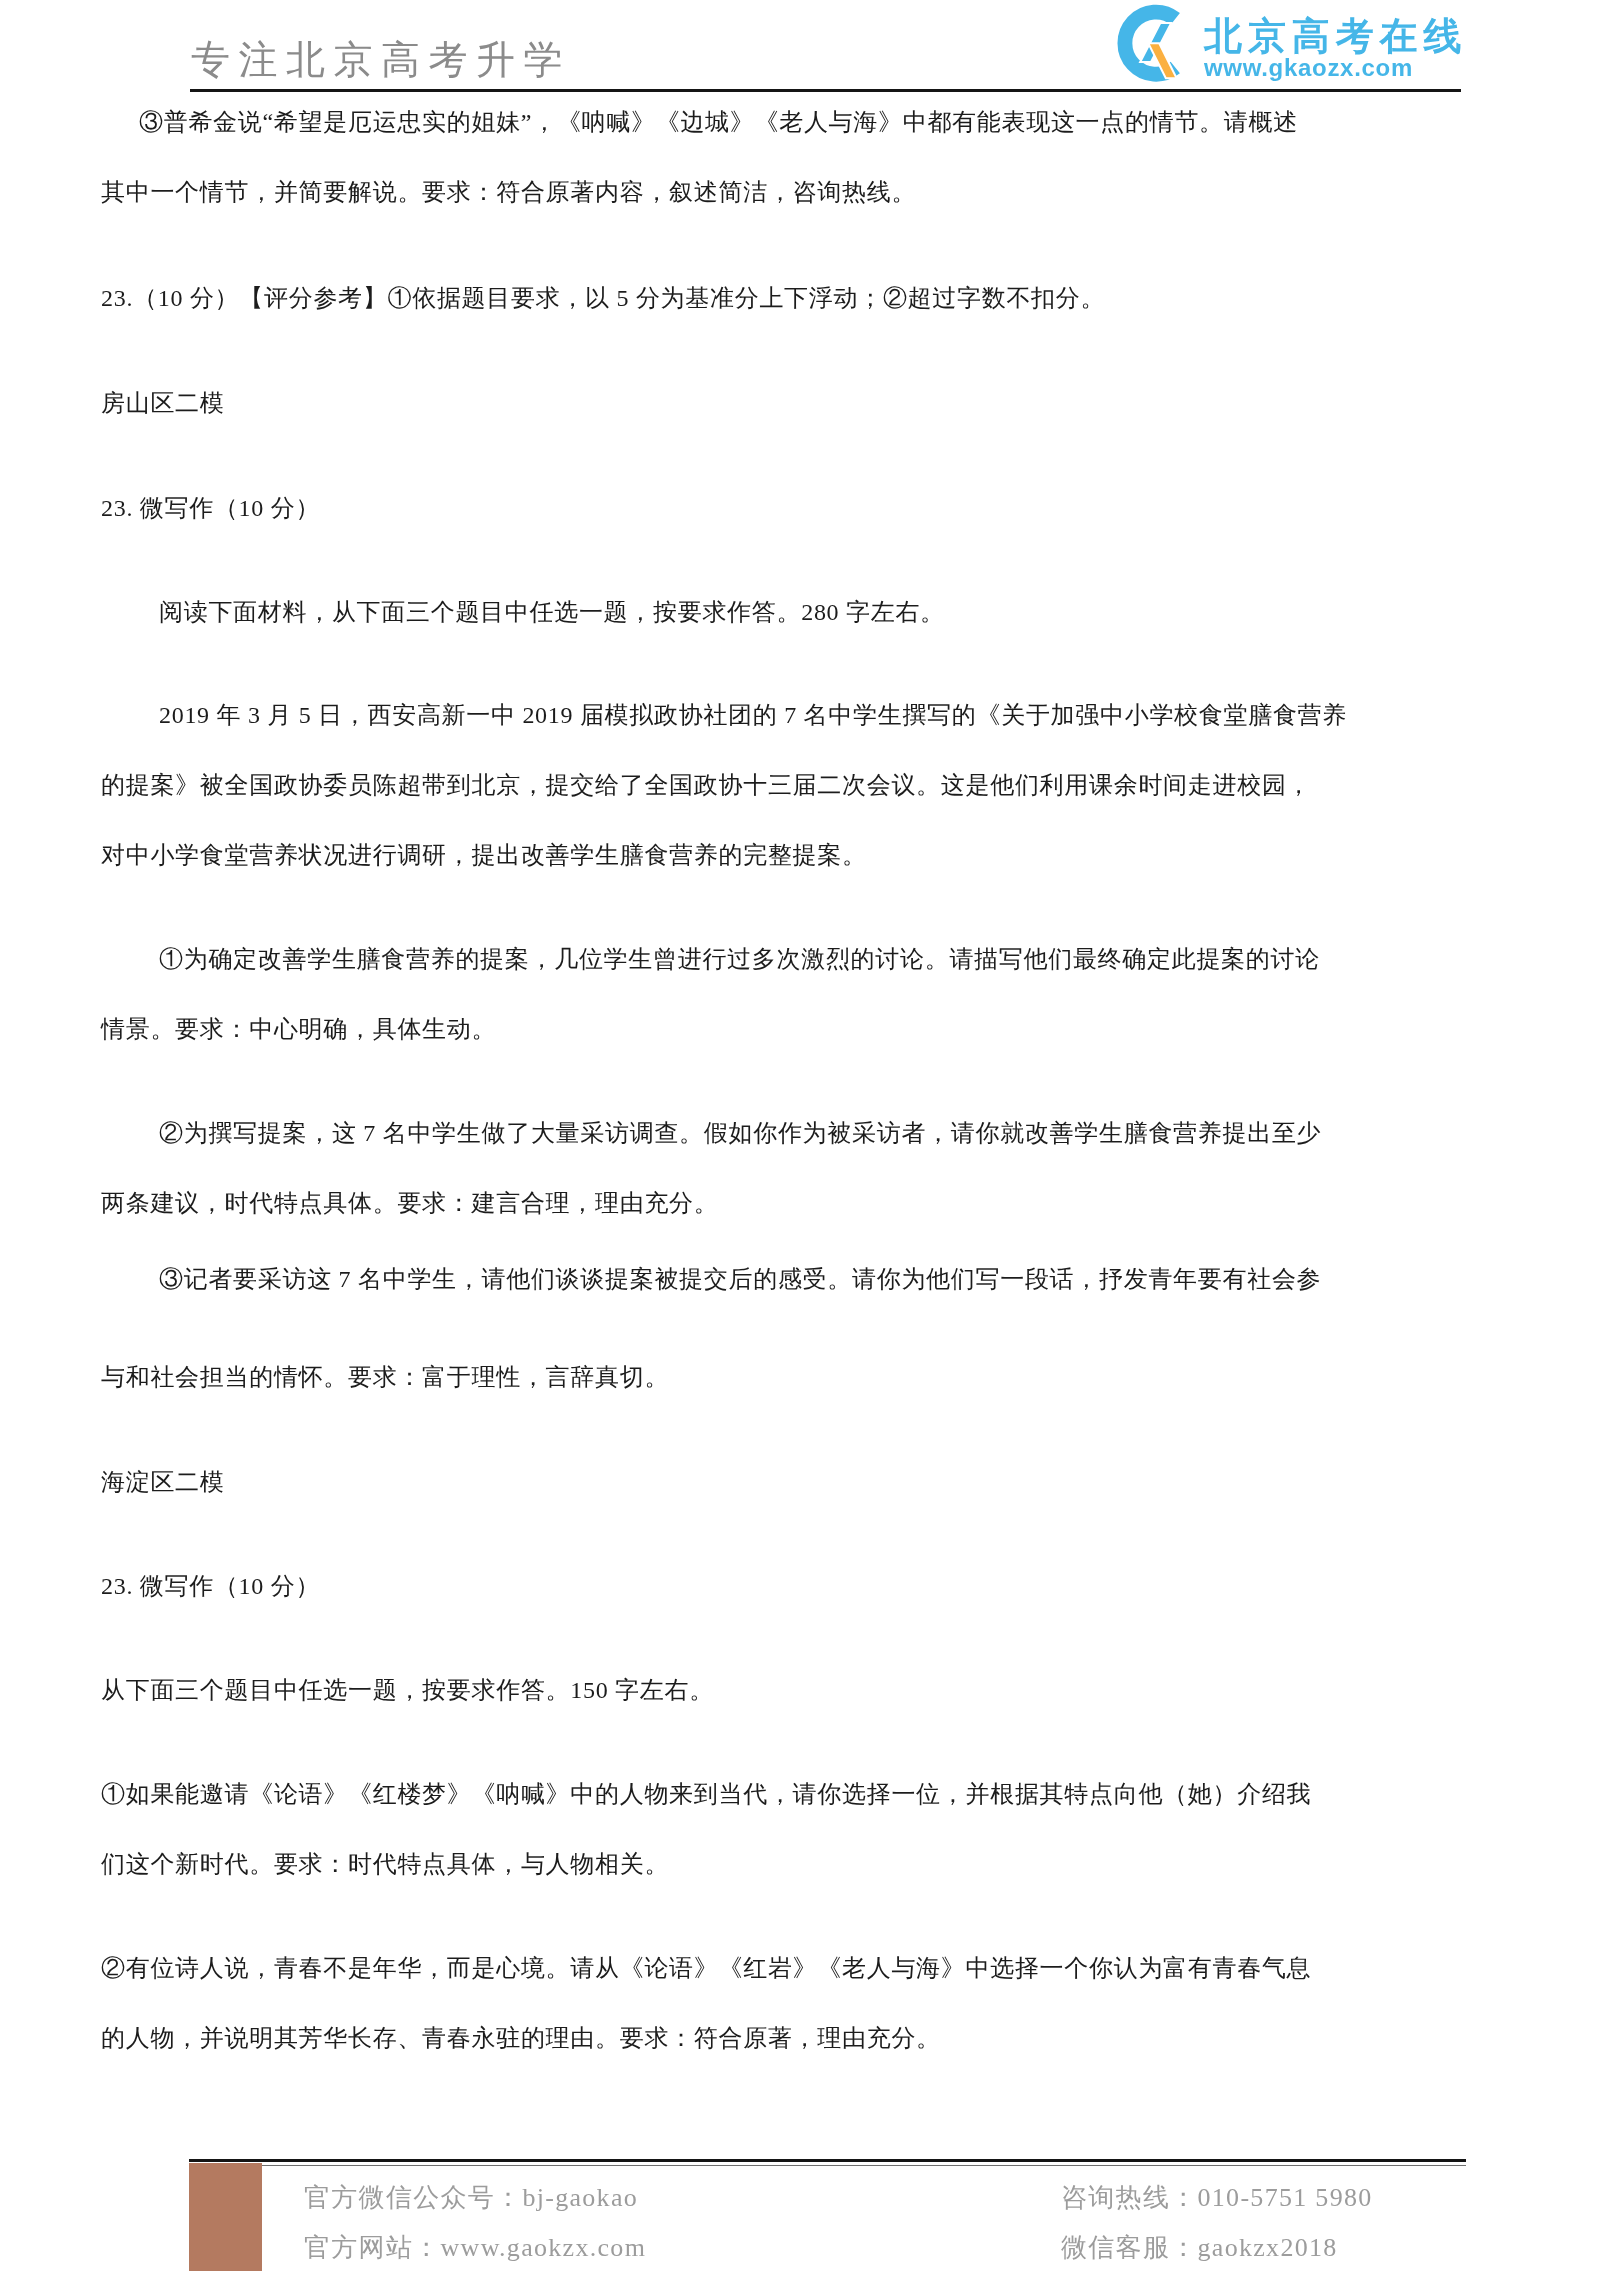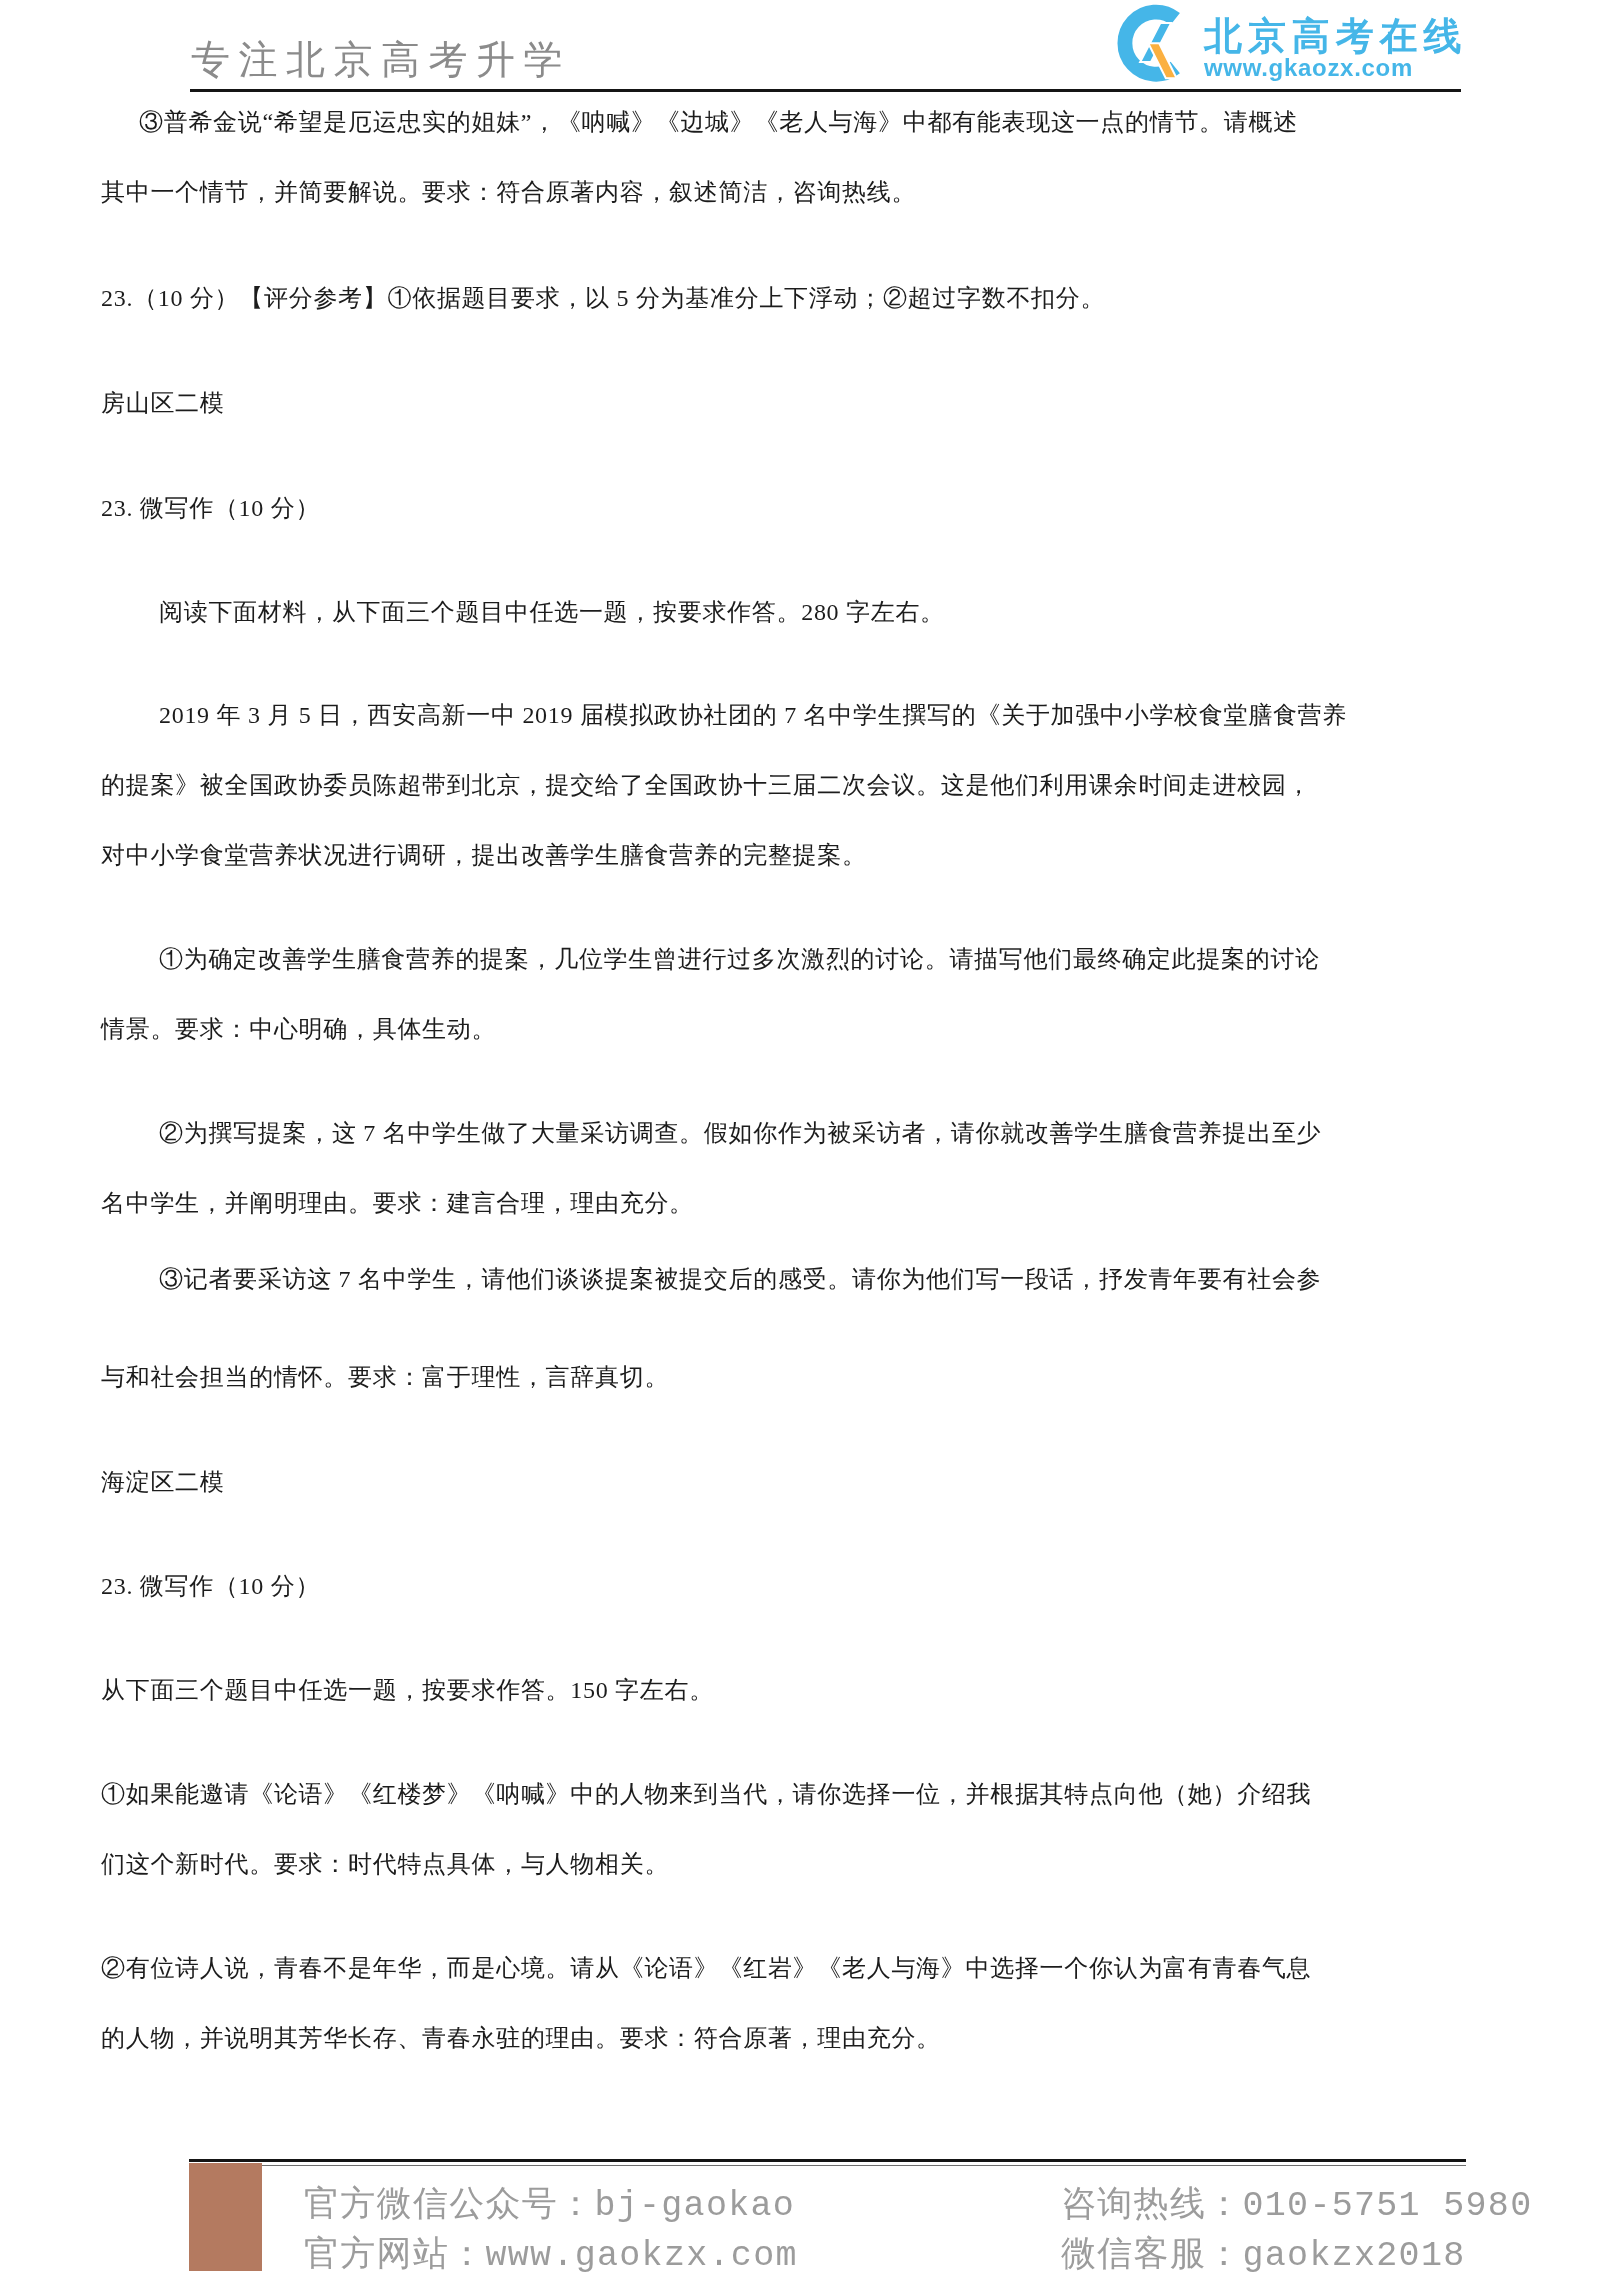--- a/index.html
+++ b/index.html
@@ -49,22 +49,22 @@
   .footer-rule-thin{
     position:absolute;left:189px;top:2165px;width:1277px;height:1.3px;
     background:#6f6f6f;
   }
   .footer-block{
     position:absolute;left:189px;top:2163px;width:73px;height:108px;
     background:var(--brown);
   }
   .ftext{
     position:absolute;
-    font-family:Liberation Mono, monospace;
-    font-size:35px;letter-spacing:1.3px;
+    font-family:Liberation Serif, serif;
+    font-size:26px;letter-spacing:1.3px;
     color:var(--footer-gray);white-space:nowrap;
   }
 </style>
 </head>
 <body>
 
 <div class="page">
 
   <div class="brand">专注北京高考升学</div>
 
@@ -84,21 +84,21 @@
   <div class="line" style="top:281px">23.（10 分）【评分参考】①依据题目要求，以 5 分为基准分上下浮动；②超过字数不扣分。</div>
   <div class="line" style="top:386px">房山区二模</div>
   <div class="line" style="top:491px">23. 微写作（10 分）</div>
   <div class="line ind" style="top:595px">阅读下面材料，从下面三个题目中任选一题，按要求作答。280 字左右。</div>
   <div class="line ind" style="top:698px">2019 年 3 月 5 日，西安高新一中 2019 届模拟政协社团的 7 名中学生撰写的《关于加强中小学校食堂膳食营养</div>
   <div class="line" style="top:768px">的提案》被全国政协委员陈超带到北京，提交给了全国政协十三届二次会议。这是他们利用课余时间走进校园，</div>
   <div class="line" style="top:838px">对中小学食堂营养状况进行调研，提出改善学生膳食营养的完整提案。</div>
   <div class="line ind" style="top:942px">①为确定改善学生膳食营养的提案，几位学生曾进行过多次激烈的讨论。请描写他们最终确定此提案的讨论</div>
   <div class="line" style="top:1012px">情景。要求：中心明确，具体生动。</div>
   <div class="line ind" style="top:1116px">②为撰写提案，这 7 名中学生做了大量采访调查。假如你作为被采访者，请你就改善学生膳食营养提出至少</div>
-  <div class="line" style="top:1186px">名中学生，并阐明理由。要求：建言合理，理由充分。</div>
+  <div class="line" style="top:1186px">两条建议，时代特点具体。要求：建言合理，理由充分。</div>
   <div class="line ind" style="top:1262px">③记者要采访这 7 名中学生，请他们谈谈提案被提交后的感受。请你为他们写一段话，抒发青年要有社会参</div>
   <div class="line" style="top:1360px">与和社会担当的情怀。要求：富于理性，言辞真切。</div>
   <div class="line" style="top:1465px">海淀区二模</div>
   <div class="line" style="top:1569px">23. 微写作（10 分）</div>
   <div class="line" style="top:1673px">从下面三个题目中任选一题，按要求作答。150 字左右。</div>
   <div class="line" style="top:1777px">①如果能邀请《论语》《红楼梦》《呐喊》中的人物来到当代，请你选择一位，并根据其特点向他（她）介绍我</div>
   <div class="line" style="top:1847px">们这个新时代。要求：时代特点具体，与人物相关。</div>
   <div class="line" style="top:1951px">②有位诗人说，青春不是年华，而是心境。请从《论语》《红岩》《老人与海》中选择一个你认为富有青春气息</div>
   <div class="line" style="top:2021px">的人物，并说明其芳华长存、青春永驻的理由。要求：符合原著，理由充分。</div>
 

